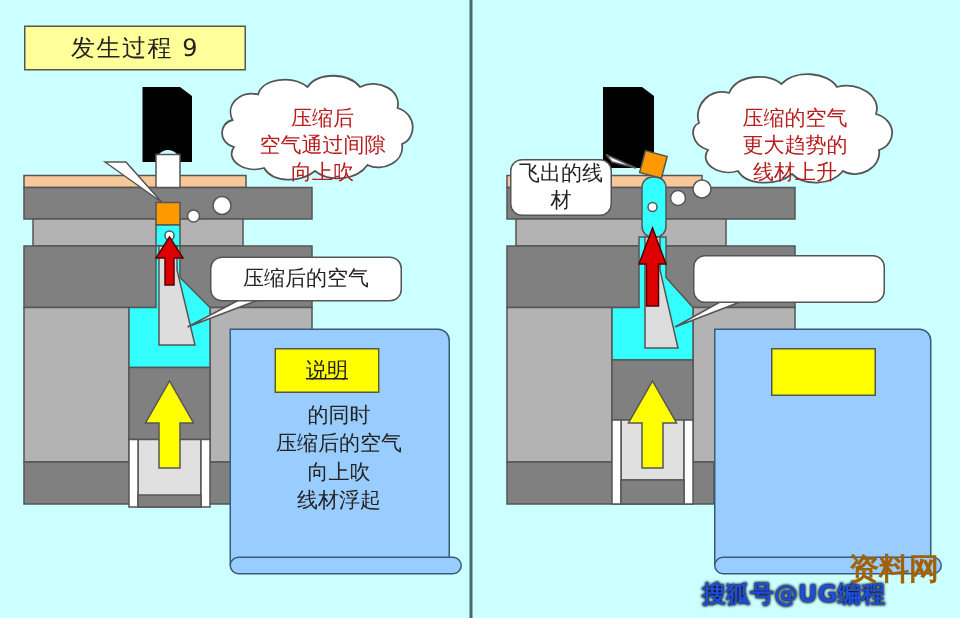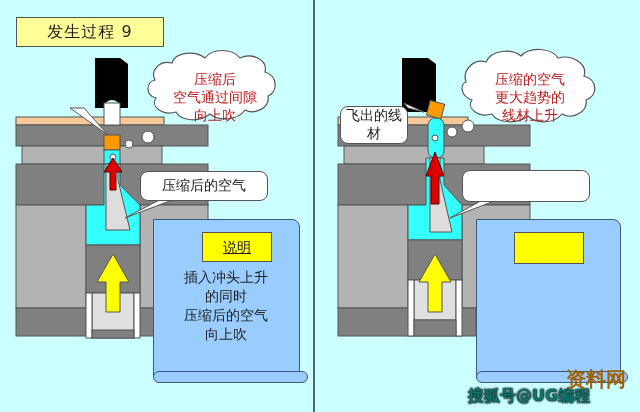--- a/index.html
+++ b/index.html
@@ -13,21 +13,21 @@
                border:1px solid #555; font-size:16px; color:#222; text-align:center; line-height:28px; letter-spacing:1px; }
   .abs { position:absolute; }
   .callout { position:absolute; background:#fff; border:1px solid #555; border-radius:8px; font-size:14px; color:#222;
              display:flex; align-items:center; justify-content:center; text-align:center; }
   .cloud-text { position:absolute; text-align:center; font-size:14px; color:#b91c1c; line-height:18px; }
   .scroll { position:absolute; background:#99ccff; border:1px solid #3a5a7a; border-radius:0 8px 0 0; }
   .scroll-roll { position:absolute; height:10px; background:#99ccff; border:1px solid #3a5a7a; border-radius:6px; }
   .note-title { position:absolute; background:#ffff00; border:1px solid #555; font-size:14px; color:#222;
                 text-align:center; line-height:28px; }
   .note-body { position:absolute; font-size:14px; color:#222; text-align:center; line-height:19px; }
-  .watermark { position:absolute; font-size:16px; font-weight:bold; color:#0f766e; text-shadow:0 0 2px #000, 0 0 2px #000; }
+  .watermark { position:absolute; font-size:16px; font-weight:bold; color:#1d4ed8; text-shadow:0 0 2px #000, 0 0 2px #000; }
   .wm-logo { position:absolute; font-size:20px; font-weight:bold; color:#a16207; }
 </style>
 </head>
 <body>
 
 <div class="panel" id="panel-left">
   <div class="title-box">发生过程 9</div>
 
   <svg class="abs" style="left:0;top:0" width="313" height="412">
 
@@ -81,26 +81,26 @@
   <div class="cloud-text" style="left:160px;top:70px;width:110px;">
     <div>压缩后</div>
     <div>空气通过间隙</div>
     <div>向上吹</div>
   </div>
 
   <div class="callout" style="left:140px;top:171px;width:126px;height:28px;">压缩后的空气</div>
 
   <div class="scroll" style="left:153px;top:219px;width:145px;height:156px;"></div>
   <div class="scroll-roll" style="left:153px;top:371px;width:153px;"></div>
-  <div class="note-title" style="left:202px;top:232px;width:68px;height:28px;text-decoration:underline;">说明</div>
+  <div class="note-title" style="left:183px;top:232px;width:68px;height:28px;text-decoration:underline;">说明</div>
   <div class="note-body" style="left:156px;top:268px;width:140px;">
-    <div>插入冲头上升</div>
     <div>的同时</div>
     <div>压缩后的空气</div>
     <div>向上吹</div>
+    <div>线材浮起</div>
   </div>
 </div>
 
 <div class="divider"></div>
 
 <div class="panel" id="panel-right">
 
   <svg class="abs" style="left:0;top:0" width="313" height="412">
 
     <path d="M86,58 L112,58 L120,64 L120,112 L86,112 Z" fill="#000"></path>

